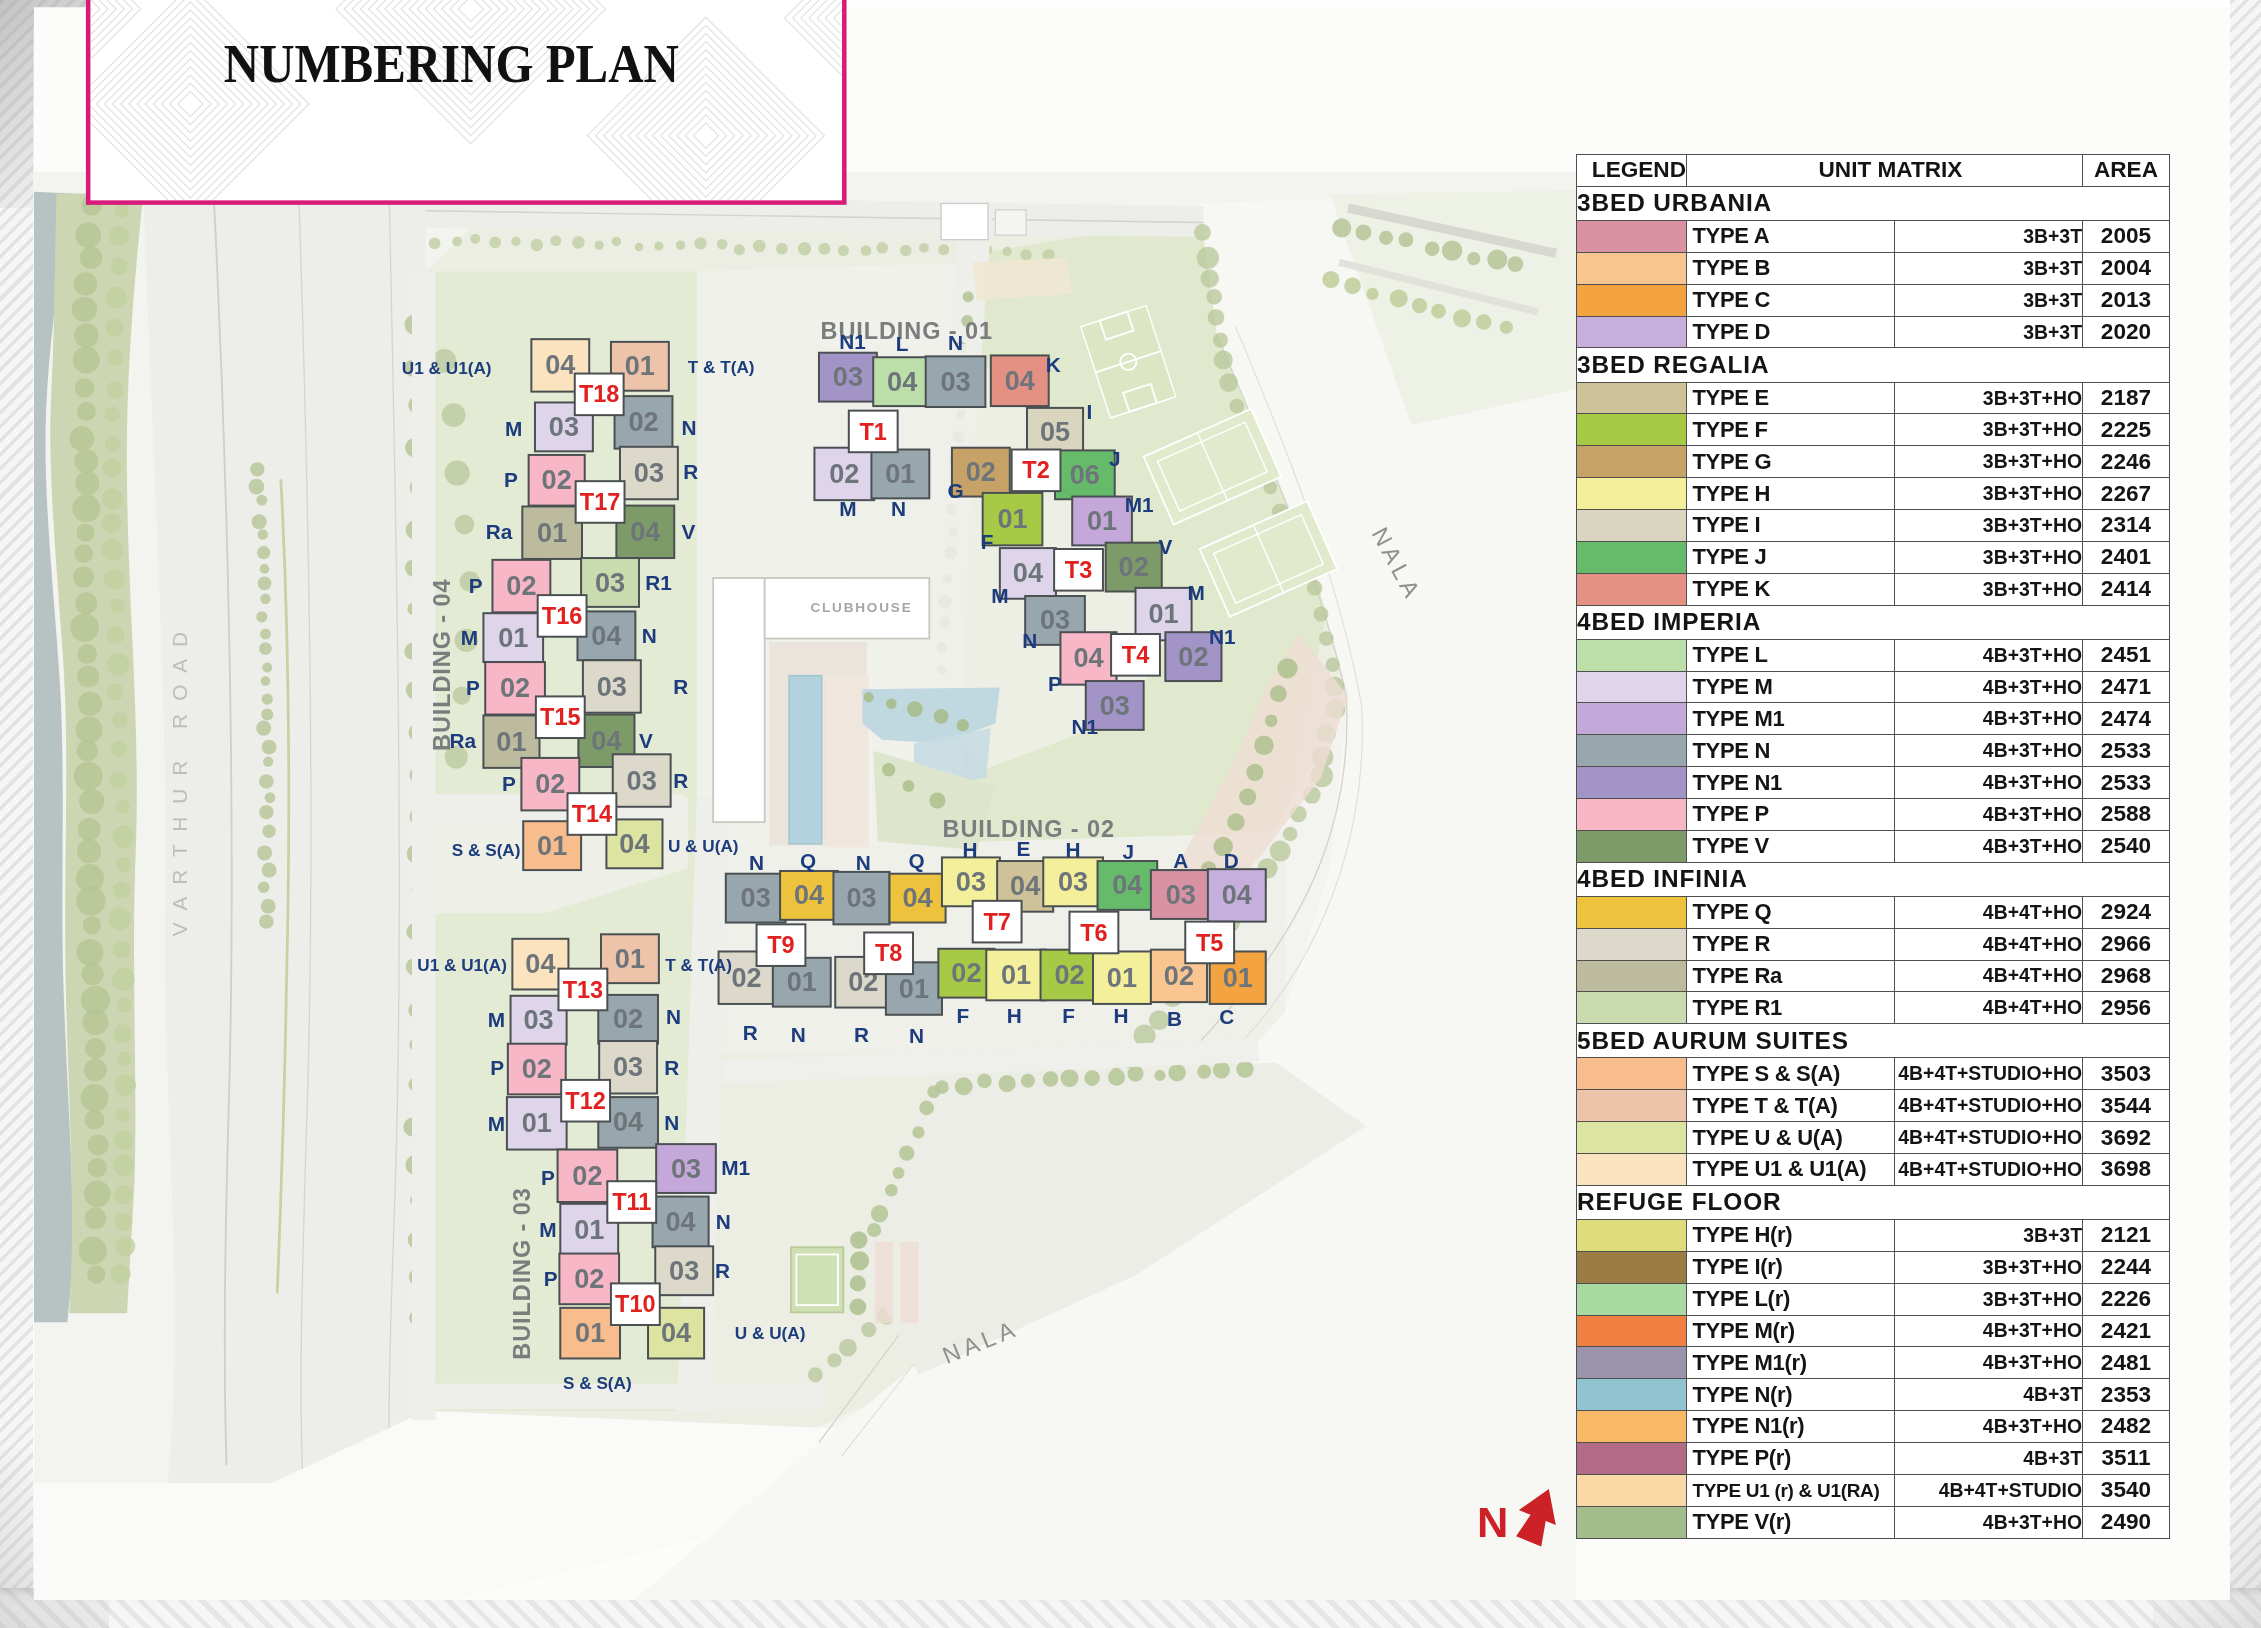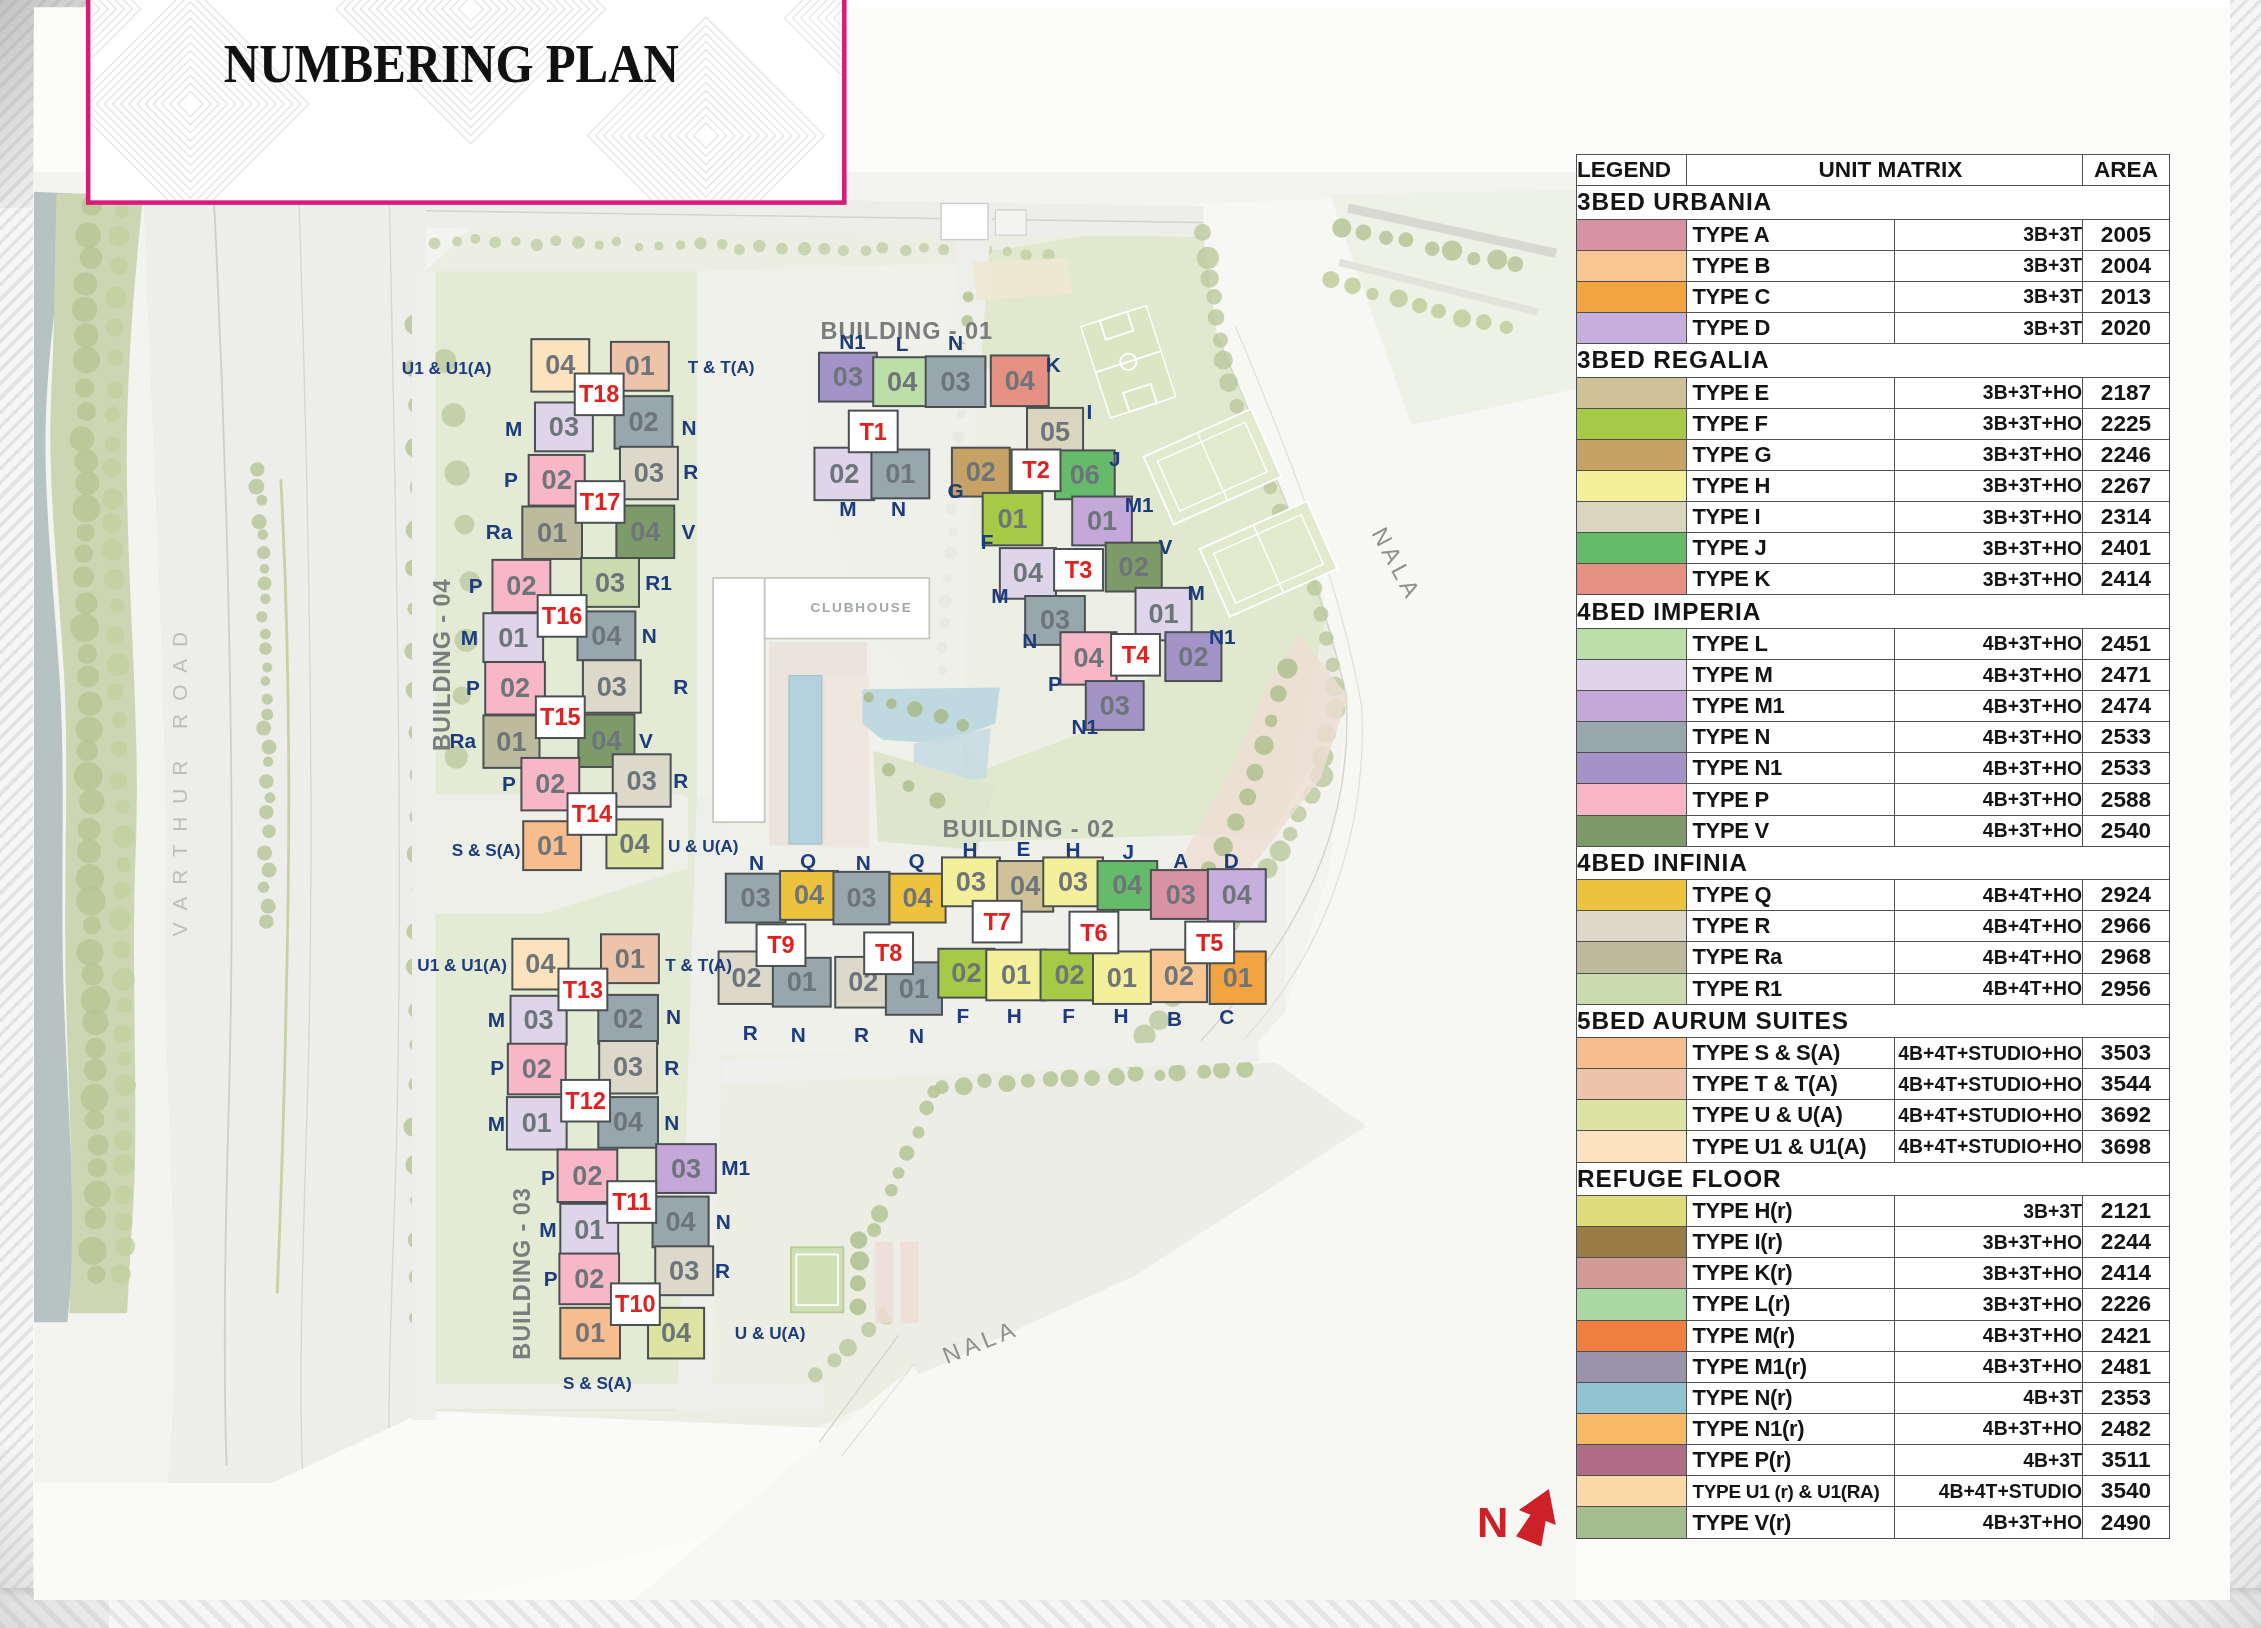--- a/index.html
+++ b/index.html
@@ -13,21 +13,21 @@
 #edgeT{left:0;top:0;width:88px;height:27px;}
 #cornerTL{position:absolute;z-index:2;left:0;top:0;width:253px;height:208px;background:linear-gradient(135deg,rgba(145,145,145,.5),rgba(200,200,200,0) 60%);}
 #cornerBL{position:absolute;z-index:2;left:0;top:1447px;width:109px;height:181px;background:linear-gradient(45deg,rgba(170,170,170,.35),rgba(200,200,200,0) 70%);}
 #cornerBR{position:absolute;z-index:2;left:2153px;top:1493px;width:109px;height:136px;background:linear-gradient(315deg,rgba(170,170,170,.3),rgba(200,200,200,0) 70%);}
 
 #legend{position:absolute;left:1576px;top:154px;width:595px;height:1385px;z-index:6;}
 #legend table{border-collapse:collapse;table-layout:fixed;width:593px;height:1385px;background:#ffffff;}
 #legend col.g1{width:110px} #legend col.g2{width:208px} #legend col.g3{width:188px} #legend col.g4{width:87px}
 #legend td{border:1.8px solid #4f4f4f;padding:0;font-weight:bold;font-size:22.6px;color:#141414;
 overflow:hidden;white-space:nowrap;}
-#legend .c1{width:109px;text-align:left;}
+#legend .c1{width:109px;text-align:right;}
 #legend .c23{width:398px;text-align:center;padding-left:12px;}
 #legend .c4{width:89px;text-align:center;}
 #legend .sec td{text-align:left;font-size:24.4px;letter-spacing:0.9px;}
 #legend .sw{width:110px;}
 #legend .tp{width:210px;text-align:left;padding-left:5.4px;font-size:22px;letter-spacing:-0.3px;margin-top:18px;}
 #legend .cf{width:188px;text-align:right;font-weight:bold;font-size:19.4px;}
 #legend .ar{width:87px;text-align:center;}
 </style></head>
 <body>
 
@@ -1214,26 +1214,20 @@
           <td class="ar">2121</td>
         </tr>
 
 <tr>
           <td class="sw" style="background:#9a7c44"></td>
           <td class="tp">TYPE I(r)</td>
           <td class="cf">3B+3T+HO</td>
           <td class="ar">2244</td>
         </tr>
 
-<tr>
-          <td class="sw" style="background:#d29b95"></td>
-          <td class="tp">TYPE K(r)</td>
-          <td class="cf">3B+3T+HO</td>
-          <td class="ar">2414</td>
-        </tr>
 
 <tr>
           <td class="sw" style="background:#a7d9a1"></td>
           <td class="tp">TYPE L(r)</td>
           <td class="cf">3B+3T+HO</td>
           <td class="ar">2226</td>
         </tr>
 
 <tr>
           <td class="sw" style="background:#f08042"></td>

